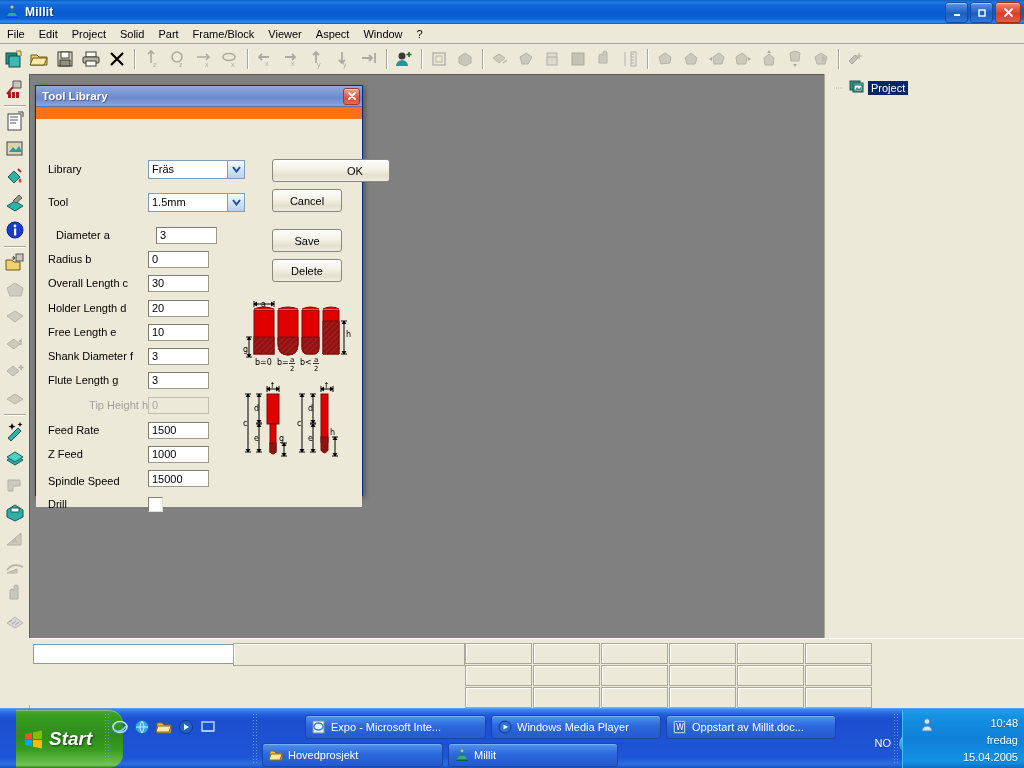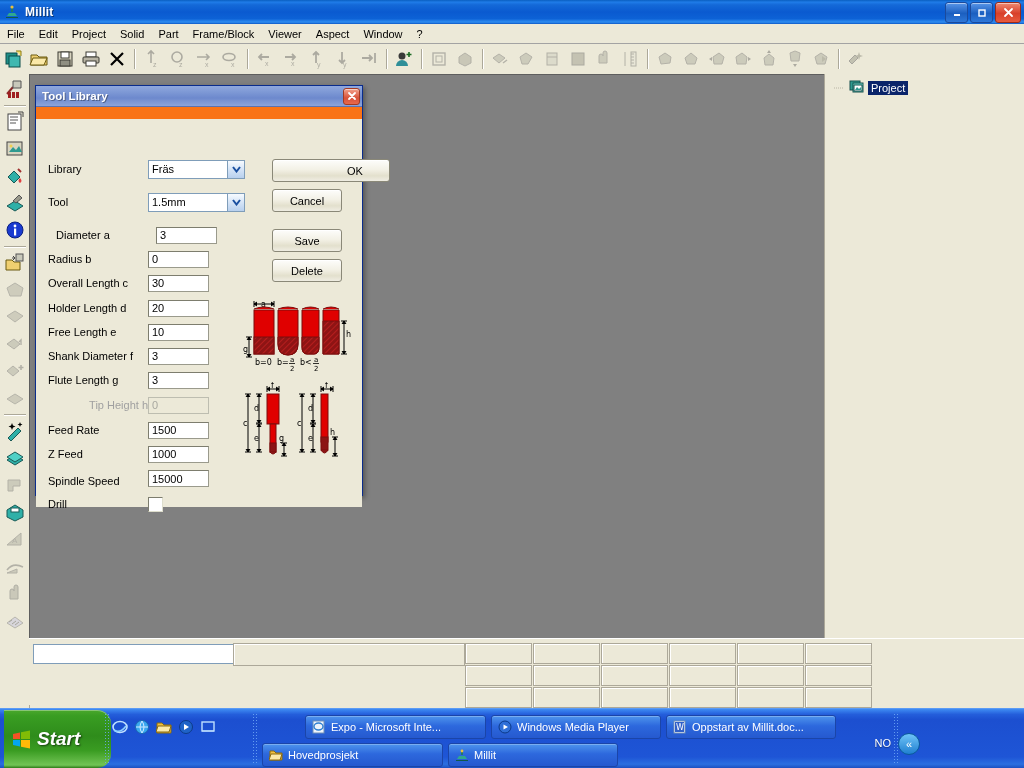--- a/index.html
+++ b/index.html
@@ -95,21 +95,21 @@
   .st-grid.row1{top:4px;}
   .st-bigrow{position:absolute;left:204px;top:4px;width:230px;height:21px;background:#ece9d8;border:1px solid #aca899;box-shadow:inset 1px 1px 0 #fff;}
 
   
   .taskbar{
     position:absolute;left:0;top:708px;width:1024px;height:60px;
     background:linear-gradient(180deg,#3f8cf3 0%,#245edb 9%,#1c4fd0 18%,#1e55d6 80%,#2b6fe0 92%,#1948b8 100%);
     border-top:1px solid #5b9bf5;
   }
   .startbtn{
-    position:absolute;left:4px;top:1px;width:100px;height:58px;
+    position:absolute;left:16px;top:1px;width:100px;height:58px;
     background:linear-gradient(180deg,#4aa82c 0%,#399d22 10%,#2f8c1b 45%,#3a9c22 70%,#72c455 95%,#2d7a17 100%);
     border-radius:0 14px 14px 0;
     display:flex;align-items:center;gap:5px;padding-left:7px;
     box-shadow:inset 0 1px 0 rgba(255,255,255,.35);
   }
   .startbtn .slabel{
     color:#fff;font-size:19px;font-weight:bold;font-style:italic;
     text-shadow:1px 1px 2px rgba(0,0,0,.6);
   }
   .qlaunch{position:absolute;left:112px;top:10px;display:flex;gap:6px;align-items:center;}
@@ -926,15 +926,28 @@
             </svg>
           </span>
           <span>Millit</span>
         </div>
       </div>
     </div>
 
     <span class="grip" style="left:893px;"></span>
     <span class="lang">NO</span>
     <span class="chev">«</span>
+    <div class="tray">
+      <span style="position:absolute;left:16px;top:7px;">
+        <svg width="16" height="16" viewBox="0 0 16 16">
+            <circle cx="8" cy="4.5" r="2.8" fill="#cfe6f8" stroke="#5f86a8"></circle>
+            <path d="M3 14 a5 5 0 0 1 10 0 Z" fill="#cfe6f8" stroke="#5f86a8"></path>
+          </svg>
+      </span>
+      <div class="clock">
+        <div>10:48</div>
+        <div>fredag</div>
+        <div>15.04.2005</div>
+      </div>
+    </div>
   </div>
 
 </div>
 
 </body></html>

